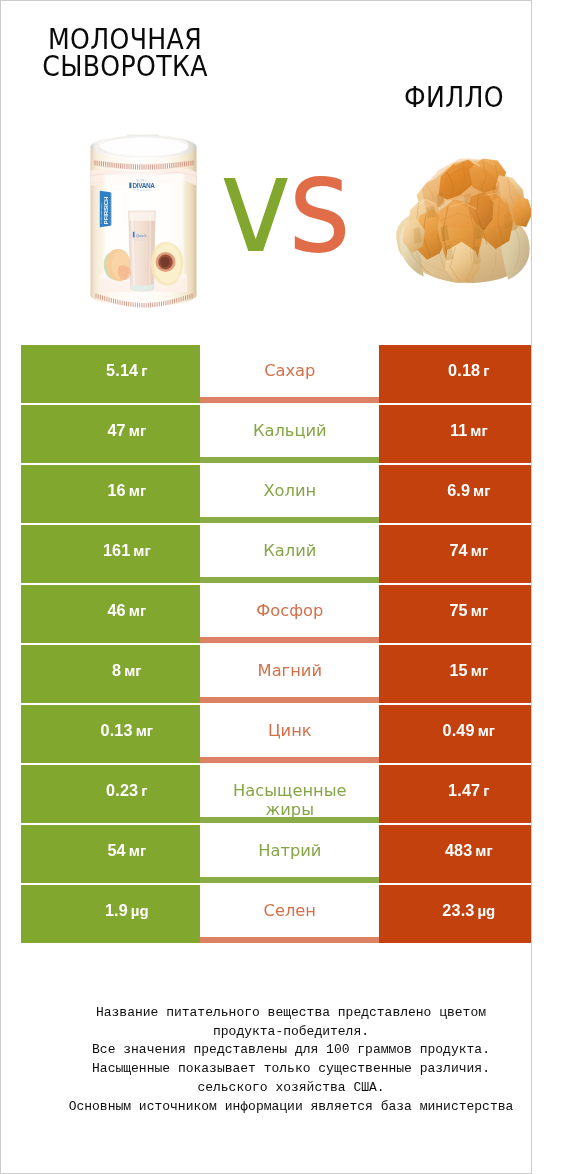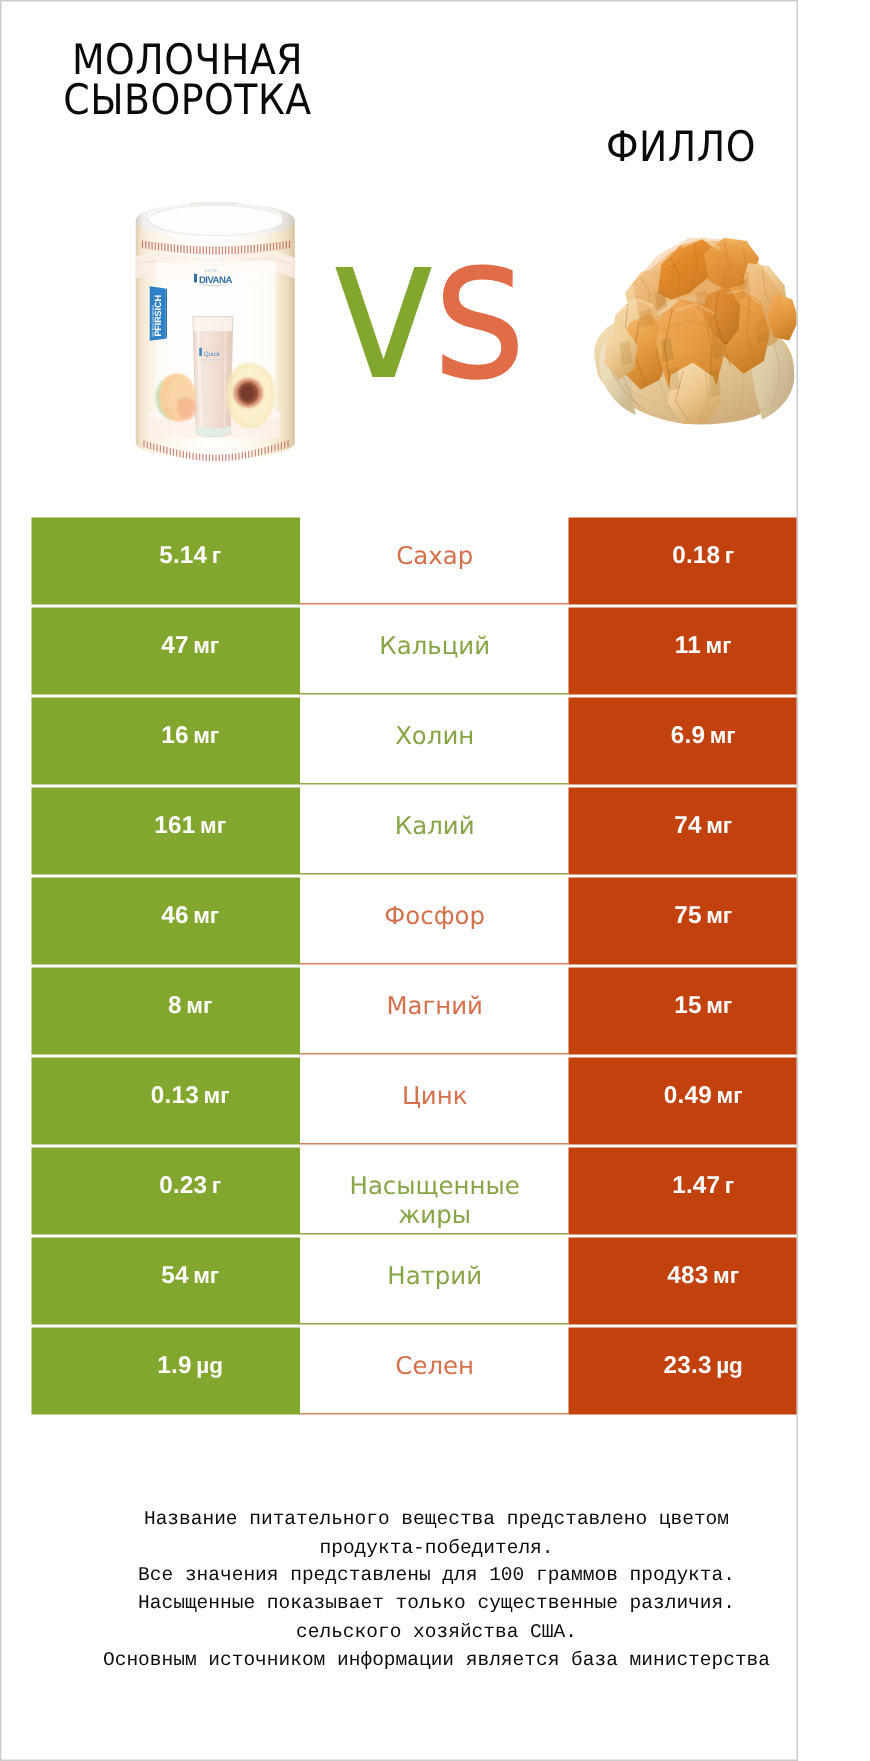--- a/index.html
+++ b/index.html
@@ -24,21 +24,21 @@
   .prod{position:absolute;}
   .prod-left{left:88px;top:131px;}
   .prod-right{left:393px;top:148px;}
 
   
   .tbl{position:absolute;left:20.3px;top:344.4px;width:537px;height:598px;}
   .row{position:absolute;left:0;width:537px;height:57.3px;}
   .cell{position:absolute;top:0;height:57.3px;box-sizing:border-box;
         display:flex;align-items:flex-start;justify-content:center;}
   .cell-l{left:0;width:179px;color:#fff;}
-  .cell-m{left:179px;width:179px;background:#fff;border-bottom:1px solid #0f172a;}
+  .cell-m{left:179px;width:179px;background:#fff;border-bottom:6px solid #0f172a;}
   .cell-r{left:358px;width:179px;color:#fff;}
   .w-green{background:#82a72f;padding-left:32px;}
   .w-orange{background:#c2410c;}
   .bb-green{border-bottom-color:#8aab46;}
   .bb-orange{border-bottom-color:#dc8163;}
   .val{font-family:"Liberation Sans",sans-serif;font-size:16.2px;font-weight:700;
        white-space:nowrap;letter-spacing:0.15px;position:relative;top:15.5px;}
   .val .u{font-size:15px;font-weight:700;margin-left:3px;letter-spacing:0;position:relative;top:-0.4px;}
   .lbl{font-family:"DejaVu Sans",sans-serif;font-size:16.3px;
        font-weight:400;text-align:center;line-height:19.4px;max-width:126px;position:relative;top:15.2px;}

